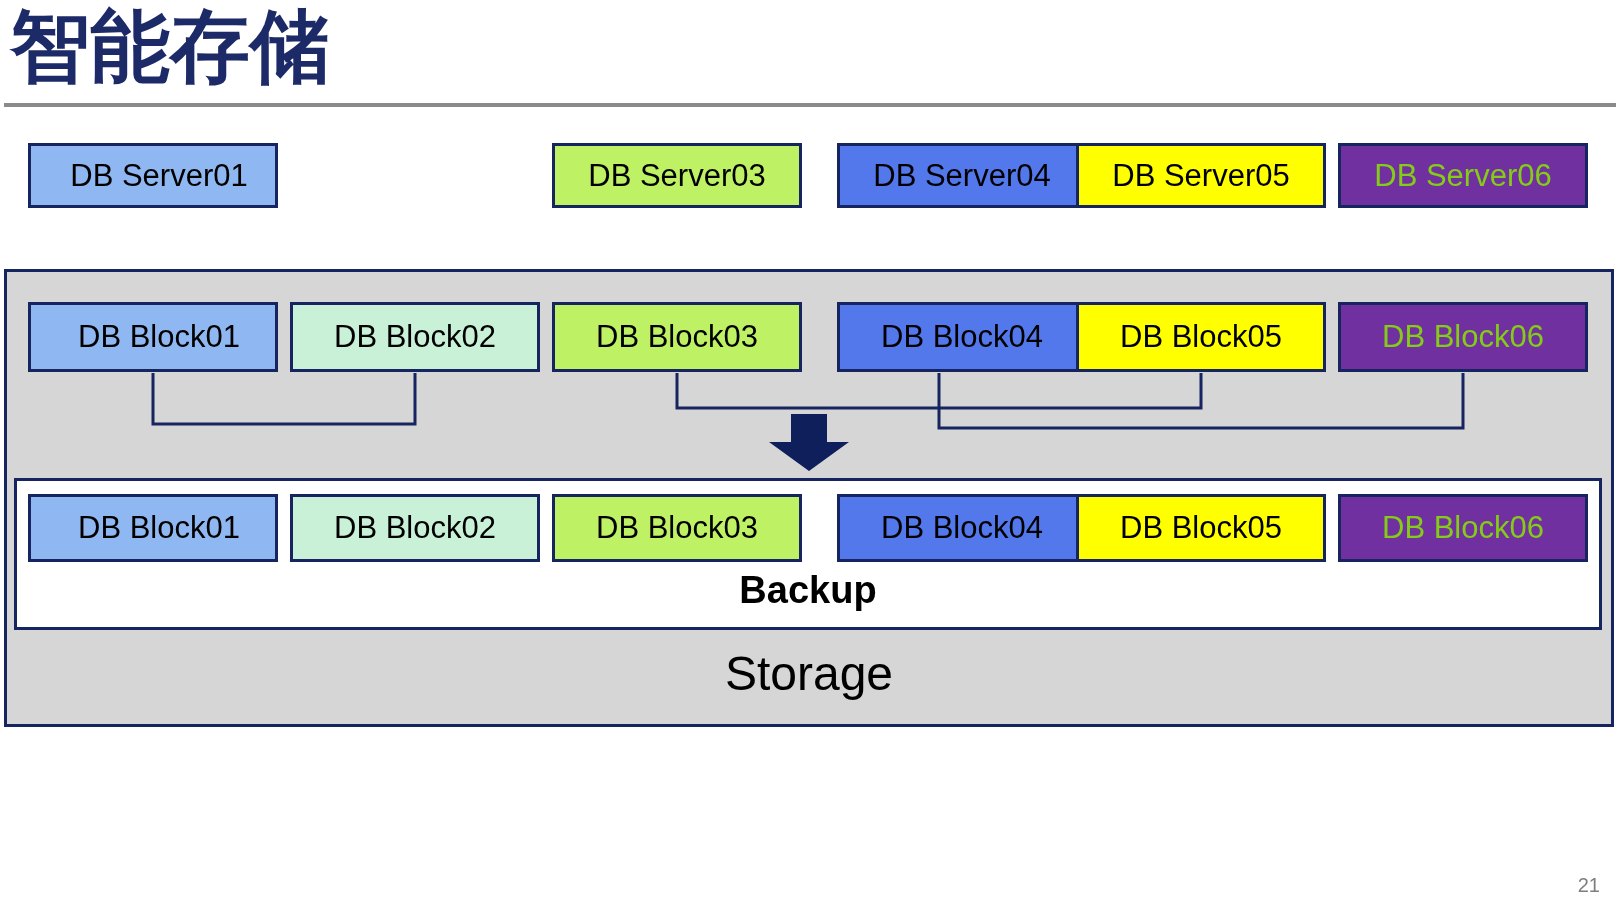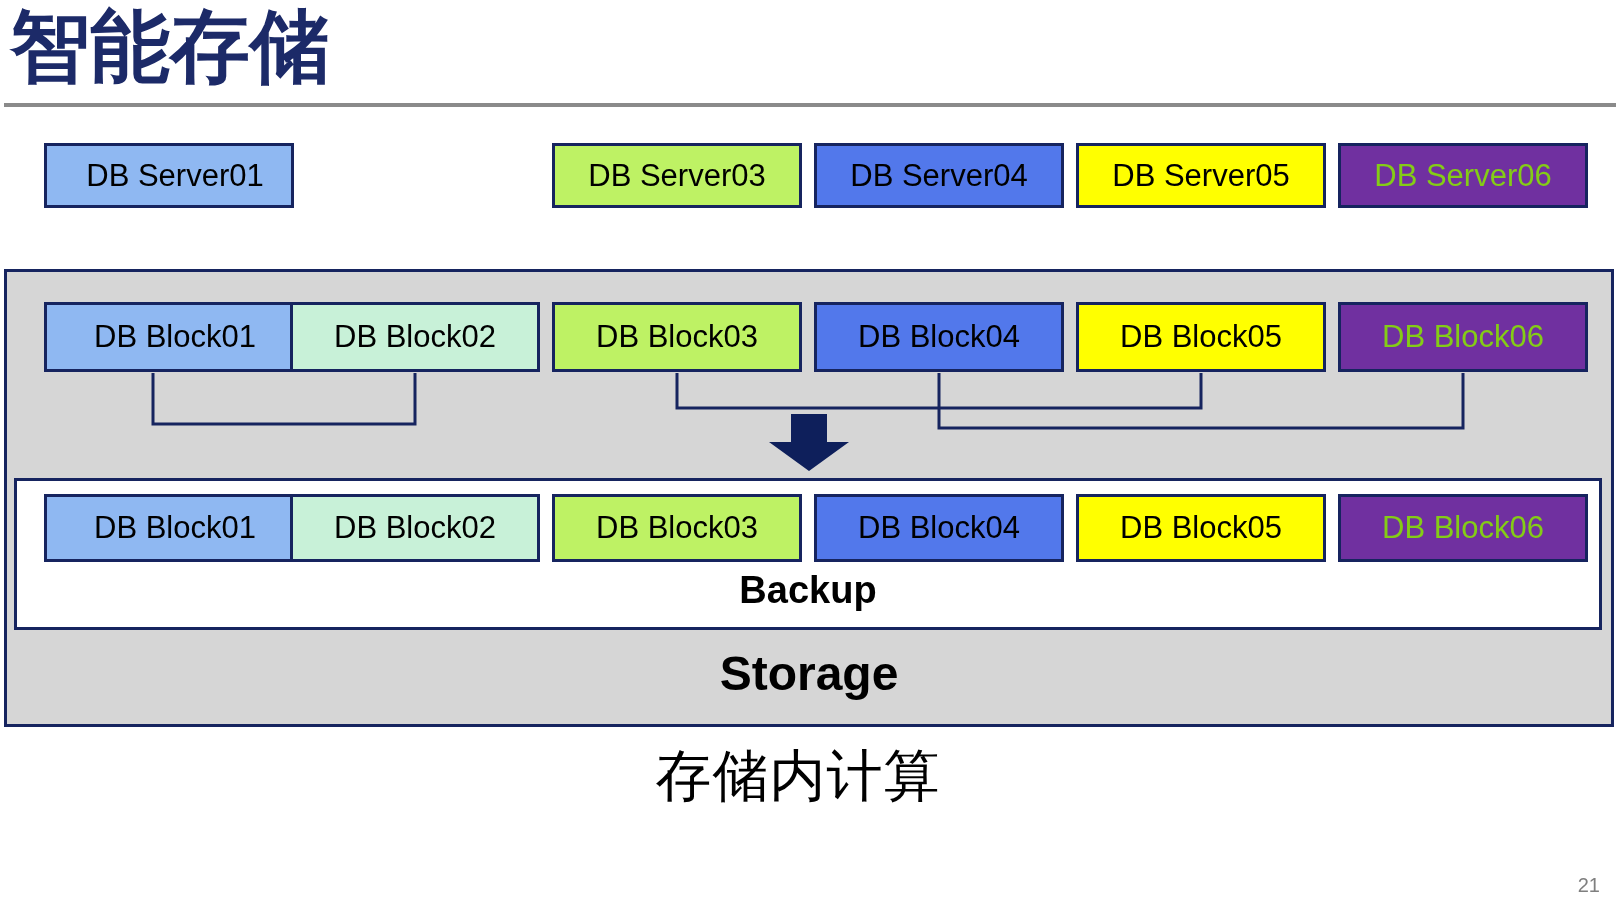--- a/index.html
+++ b/index.html
@@ -13,44 +13,44 @@
   }
   .divider{position:absolute;left:4px;top:103px;width:1612px;height:4px;background:#8A8A8A;}
   .box{
     position:absolute;width:250px;box-sizing:border-box;
     border:3px solid #16245F;display:flex;align-items:center;justify-content:center;
     font-size:31px;white-space:nowrap;
   }
   .row-server{top:143px;height:65px;}
   .row-block1{top:302px;height:70px;}
   .row-block2{top:494px;height:68px;}
-  .col1{left:44px;padding-left:12px;} .col2{left:290px;} .col3{left:552px;}
+  .col1{left:28px;padding-left:12px;} .col2{left:290px;} .col3{left:552px;}
   .col4{left:814px;} .col5{left:1076px;} .col6{left:1338px;}
   .fill1{background:#8FB8F2;}
   .fill2{background:#C8F1D8;}
   .fill3{background:#bef264;}
-  .fill4{background:#5278EB;}
+  .fill4{background:#5278EB;margin-left:23px;}
   .fill5{background:#FFFF00;}
   .fill6{background:#7030A0;color:#84cc16;}
   .storage-outer{
     position:absolute;left:4px;top:269px;width:1610px;height:458px;box-sizing:border-box;
     background:#D6D6D6;border:3px solid #16245F;
   }
   .backup-box{
     position:absolute;left:14px;top:478px;width:1588px;height:152px;box-sizing:border-box;
     background:#ffffff;border:3px solid #16245F;
   }
   .connector-svg{position:absolute;left:0;top:0;width:1620px;height:910px;pointer-events:none;}
   .backup-label{
     position:absolute;left:14px;top:566px;width:1588px;text-align:center;
     font-size:38px;line-height:48px;font-weight:bold;
   }
   .storage-label{
     position:absolute;left:4px;top:646px;width:1610px;text-align:center;
-    font-size:48px;line-height:56px;font-weight:bold;
+    font-size:48px;line-height:56px;font-weight:normal;
   }
   .caption{
     position:absolute;left:0;top:740px;width:1596px;text-align:center;
     font-size:56px;line-height:72px;letter-spacing:1px;
   }
   .page-number{
     position:absolute;left:1560px;top:874px;width:40px;text-align:right;
     font-size:20px;color:#7F7F7F;
   }
 </style>
@@ -90,18 +90,17 @@
   <div class="box row-block2 col2 fill2">DB Block02</div>
   <div class="box row-block2 col3 fill3">DB Block03</div>
   <div class="box row-block2 col4 fill4">DB Block04</div>
   <div class="box row-block2 col5 fill5">DB Block05</div>
   <div class="box row-block2 col6 fill6">DB Block06</div>
 
   <div class="backup-label">Backup</div>
   <div class="storage-label">Storage</div>
 
   <div class="caption">
-    <div>存储内计算</div>
   </div>
 
   <div class="page-number">21</div>
 
 </div>
 
 </body></html>

